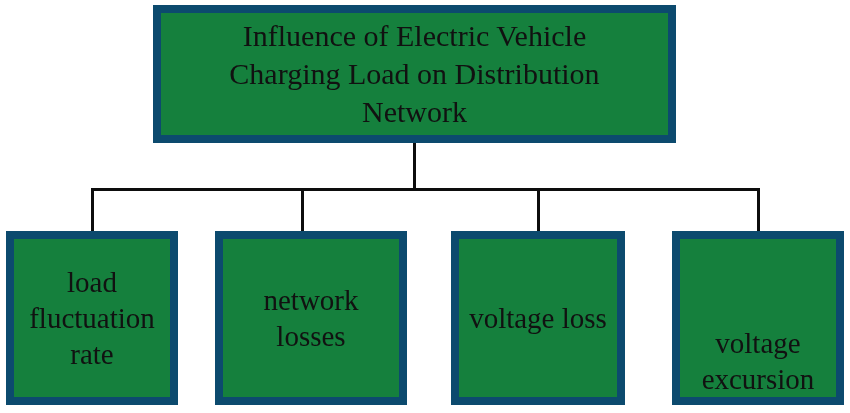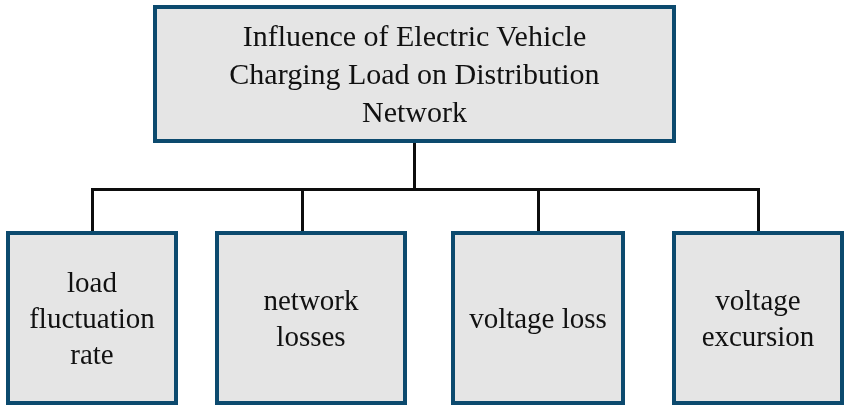--- a/index.html
+++ b/index.html
@@ -12,22 +12,22 @@
     width: 850px;
     height: 413px;
     background: #ffffff;
     font-family: "Liberation Serif", "DejaVu Serif", serif;
     color: #111111;
     overflow: hidden;
   }
   .node {
     position: absolute;
     box-sizing: border-box;
-    background: #e5e5e5;
-    border: 4px solid #0c4a6e;
+    background: #15803d;
+    border: 8px solid #0c4a6e;
     display: flex;
     align-items: center;
     justify-content: center;
     text-align: center;
   }
   .node.root {
     left: 153px;
     top: 5px;
     width: 523px;
     height: 138px;
@@ -42,21 +42,21 @@
     height: 174px;
   }
   .child-label {
     font-size: 29px;
     line-height: 1.25;
     max-width: 158px;
   }
   .child-1 { left: 6px;   width: 172px; }
   .child-2 { left: 215px; width: 192px; }
   .child-3 { left: 451px; width: 174px; }
-  .child-4 { left: 672px; width: 172px; }
+  .child-4 { left: 672px; width: 172px; align-items: flex-end; }
   .connector {
     position: absolute;
     background: #0d0d0d;
   }
   .stem {
     left: 413px;
     top: 143px;
     width: 3px;
     height: 48px;
   }

